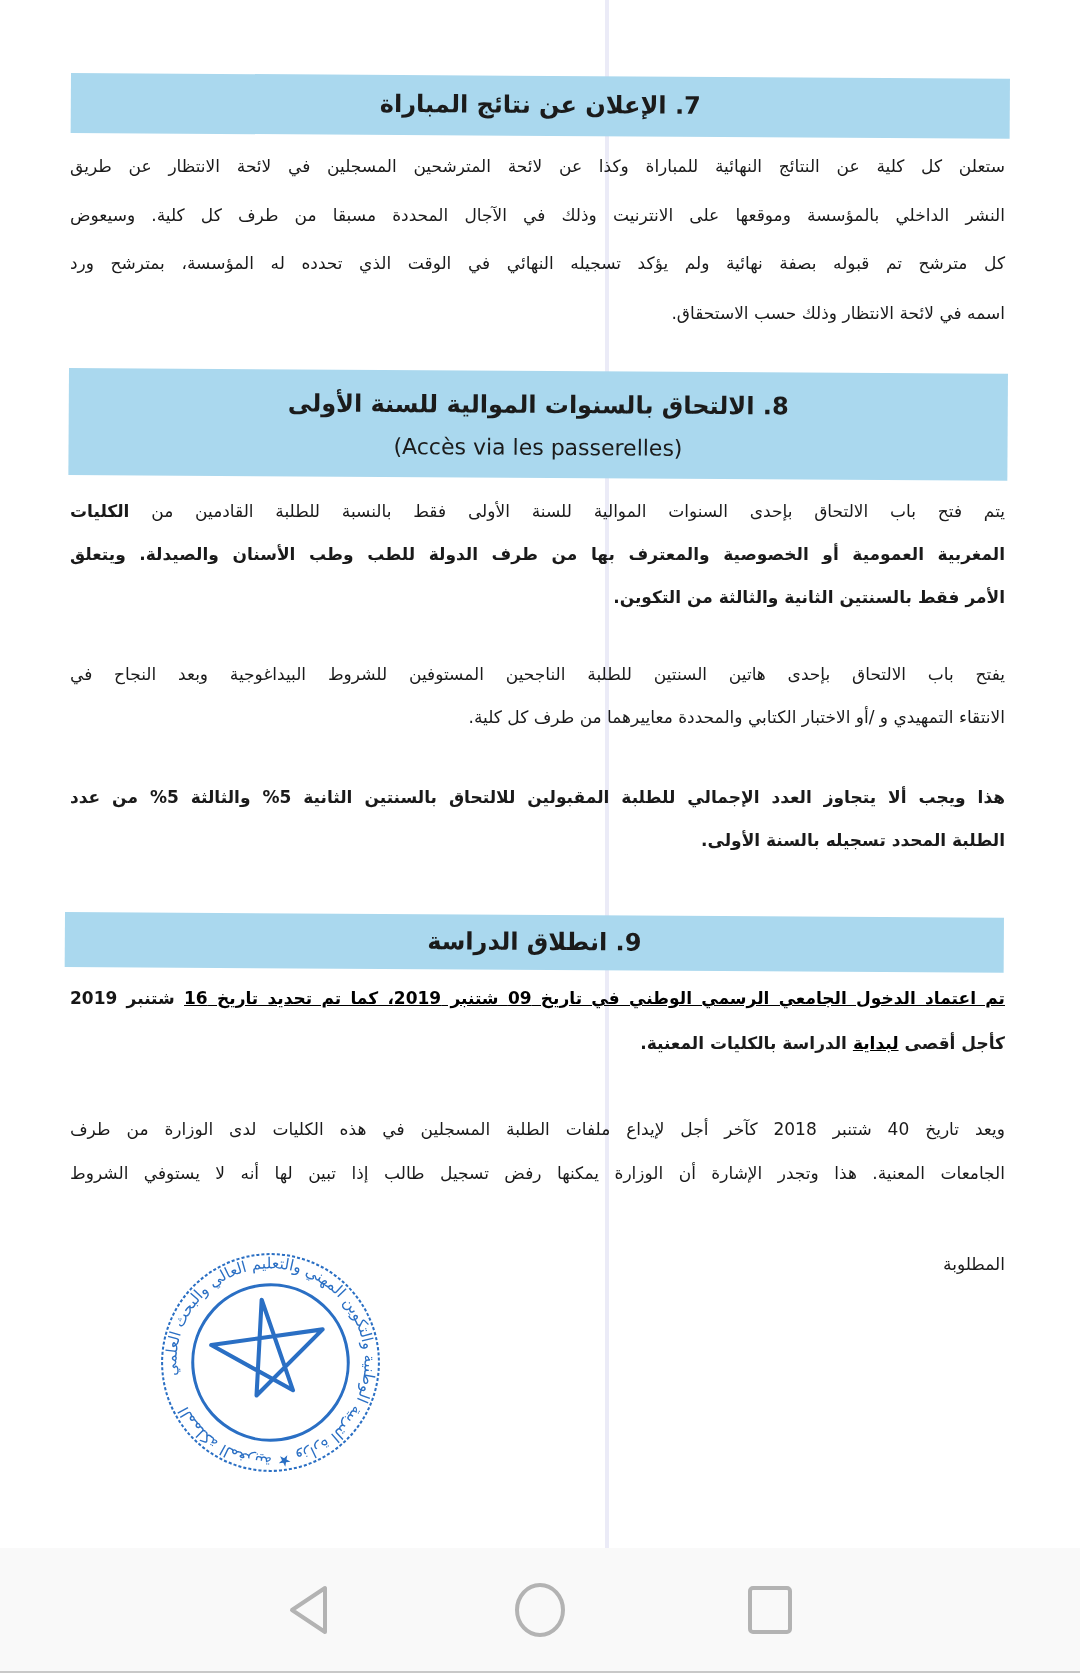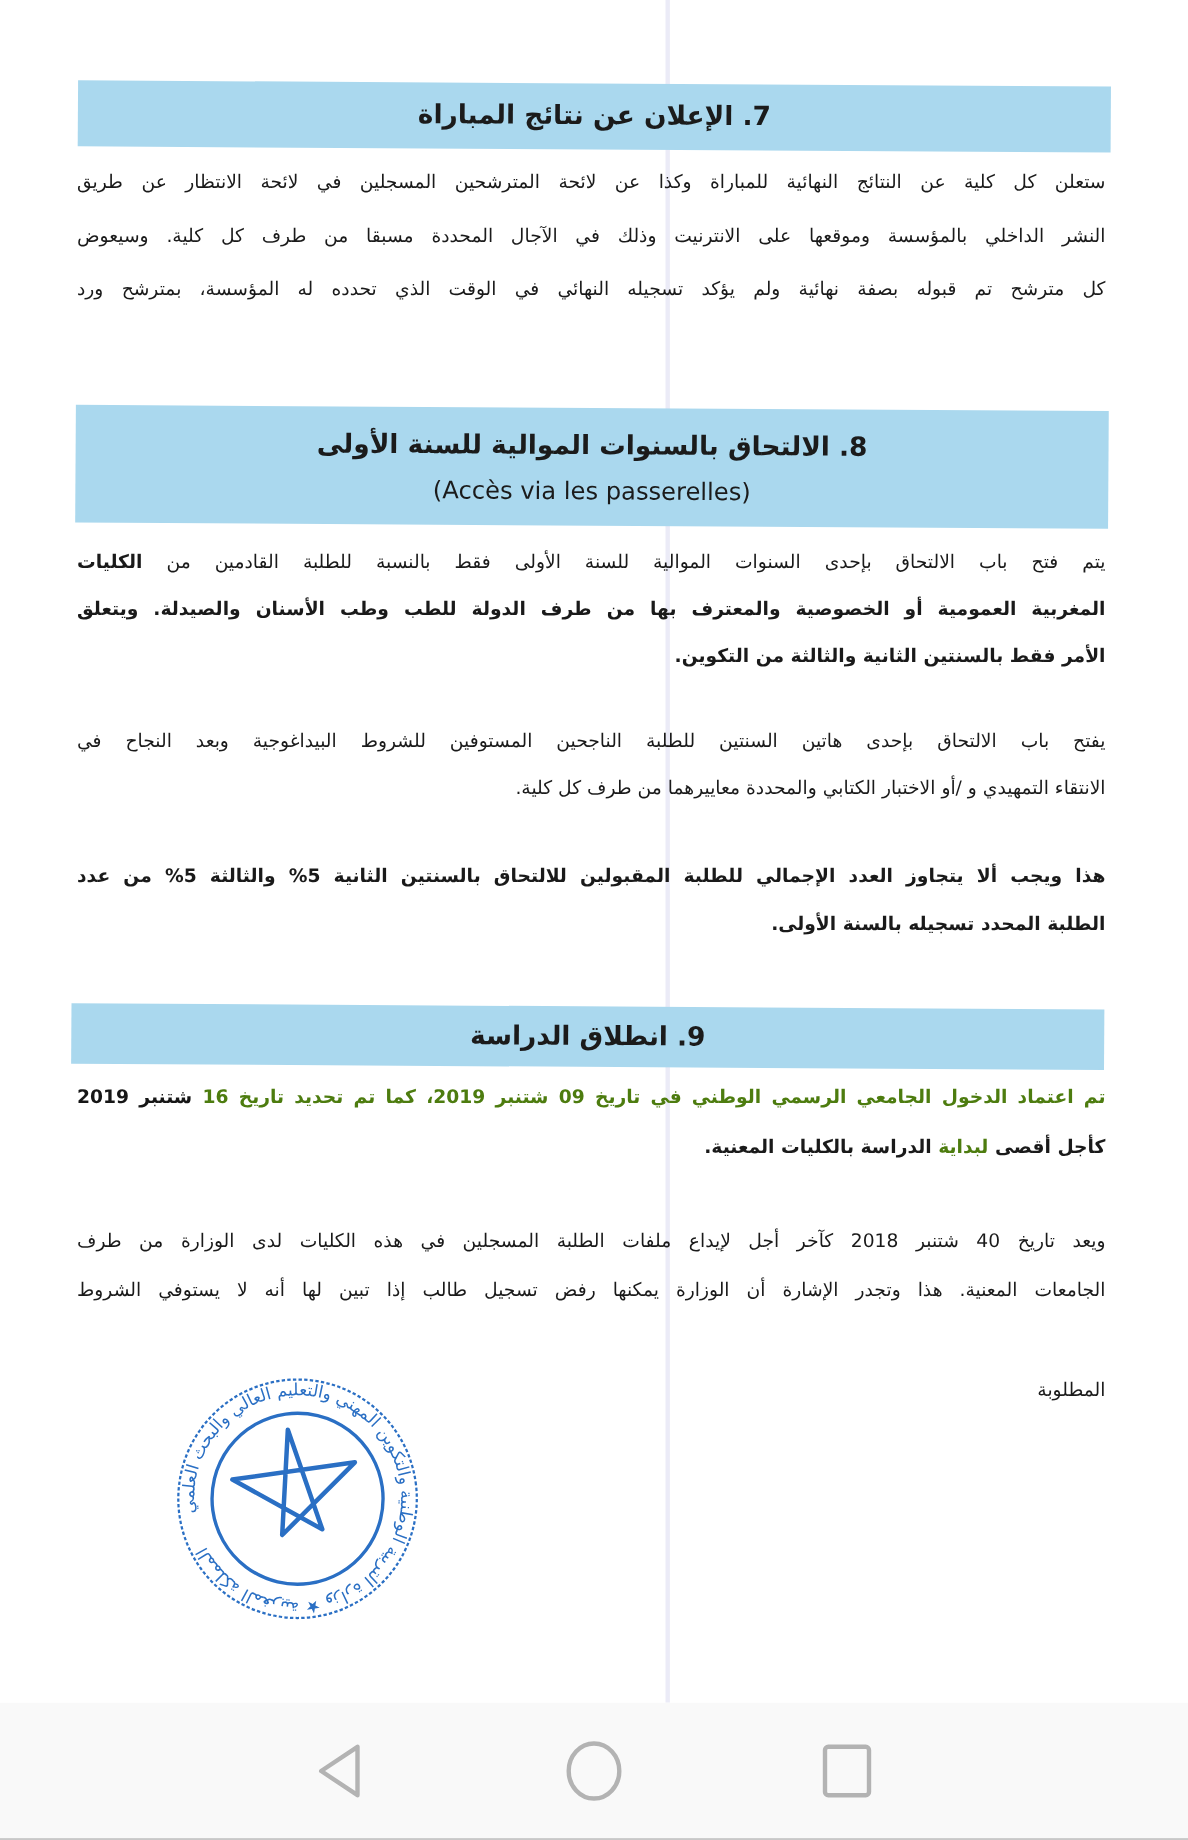--- a/index.html
+++ b/index.html
@@ -67,21 +67,21 @@
       white-space: nowrap;
       font-size: 17px;
       text-align-last: justify;
       text-align: justify;
       line-height: 1;
     }
     .line-wrap.last {
       text-align-last: right;
     }
     .bold { font-weight: bold; }
-    .blue { color: #4d7c0f; }
+    .blue { color: #000000; text-decoration: underline; }
     .black { color: #161616; }
 
     .stamp {
       position: absolute;
       left: 158px;
       top: 1250px;
       width: 225px;
       height: 225px;
       transform: rotate(-8deg);
     }
@@ -116,20 +116,21 @@
 
   <div class="fold-line"></div>
 
   <div class="band band1">
     <span class="title">7. الإعلان عن نتائج المباراة</span>
   </div>
 
   <div class="line-wrap" style="top:158px;">ستعلن كل كلية عن النتائج النهائية للمباراة وكذا عن لائحة المترشحين المسجلين في لائحة الانتظار عن طريق</div>
   <div class="line-wrap" style="top:207px;">النشر الداخلي بالمؤسسة وموقعها على الانترنيت وذلك في الآجال المحددة مسبقا من طرف كل كلية. وسيعوض</div>
   <div class="line-wrap" style="top:255px;">كل مترشح تم قبوله بصفة نهائية ولم يؤكد تسجيله النهائي في الوقت الذي تحدده له المؤسسة، بمترشح ورد</div>
+  <div class="line-wrap last" style="top:305px;">اسمه في لائحة الانتظار وذلك حسب الاستحقاق.</div>
 
   <div class="band band2">
     <span class="title">8. الالتحاق بالسنوات الموالية للسنة الأولى</span>
     <span class="subtitle">(Accès via les passerelles)</span>
   </div>
 
   <div class="line-wrap" style="top:503px;">
     <span>يتم فتح باب الالتحاق بإحدى السنوات الموالية للسنة الأولى فقط بالنسبة للطلبة القادمين من</span>
     <span class="bold">الكليات</span>
   </div>

